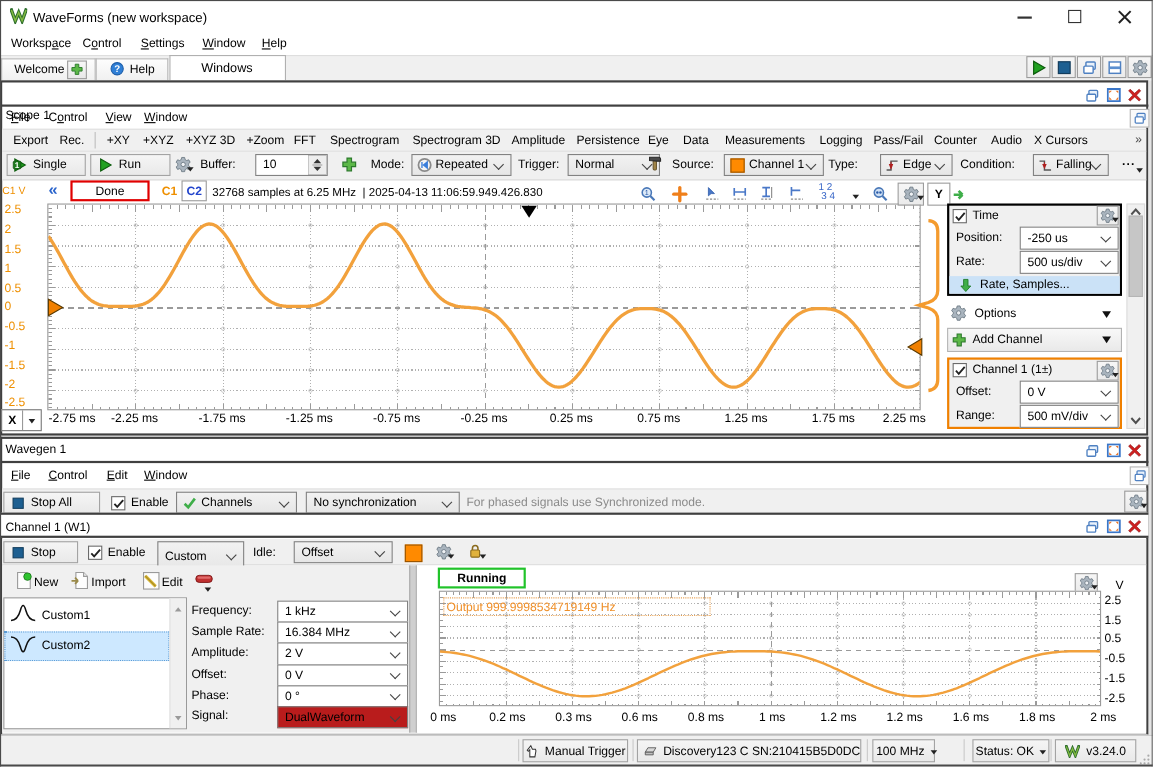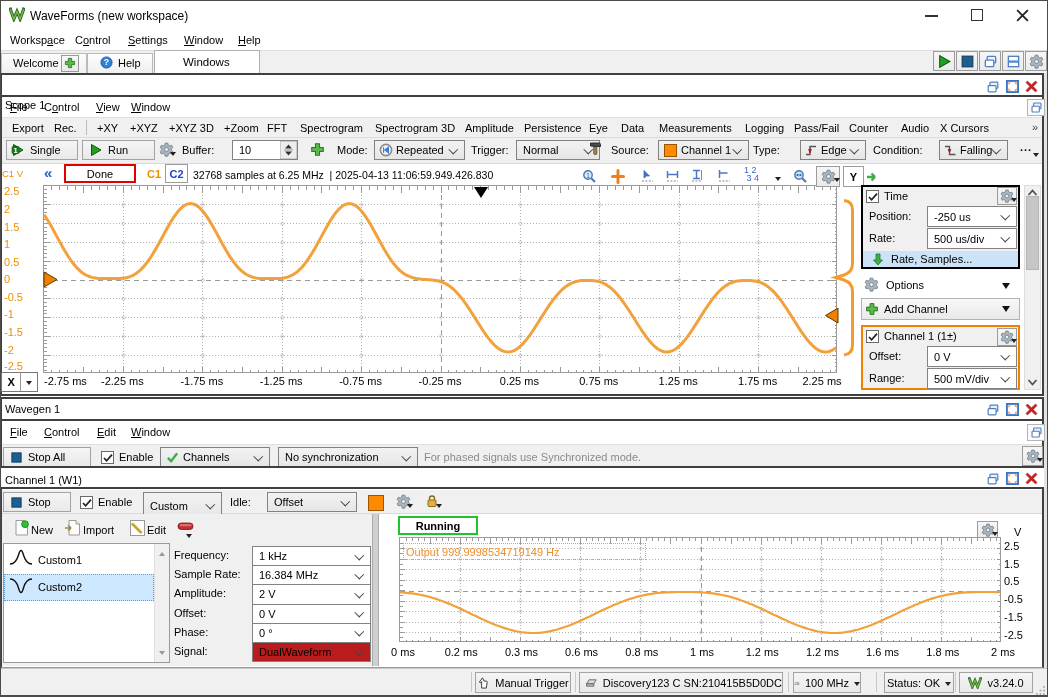--- a/index.html
+++ b/index.html
@@ -1306,21 +1306,21 @@
       <use href="#hand"></use>
     </svg>
     <span>Manual Trigger</span>
   </div>
 <div class="btn" style="left:579px;top:672px;width:204px;height:21px;justify-content:flex-start;padding-left:5px">
     <svg width="15" height="12">
       <use href="#devic"></use>
     </svg>
     <span>Discovery123 C SN:210415B5D0DC</span>
   </div>
-<div class="btn" style="left:793px;top:672px;width:68px;height:21px">
+<div class="btn" style="left:793px;top:672px;width:57px;height:21px">
     <svg width="15" height="12">
       <use href="#spdic"></use>
     </svg>
     <span>100 MHz</span>
     <span style="width:0;height:0;border:3px solid transparent;border-top:4px solid #222;margin-top:6px"></span>
   </div>
 <div class="btn" style="left:884px;top:672px;width:70px;height:21px">
     <span>Status: OK</span>
     <span style="width:0;height:0;border:3px solid transparent;border-top:4px solid #222;margin-top:6px"></span>
   </div>

